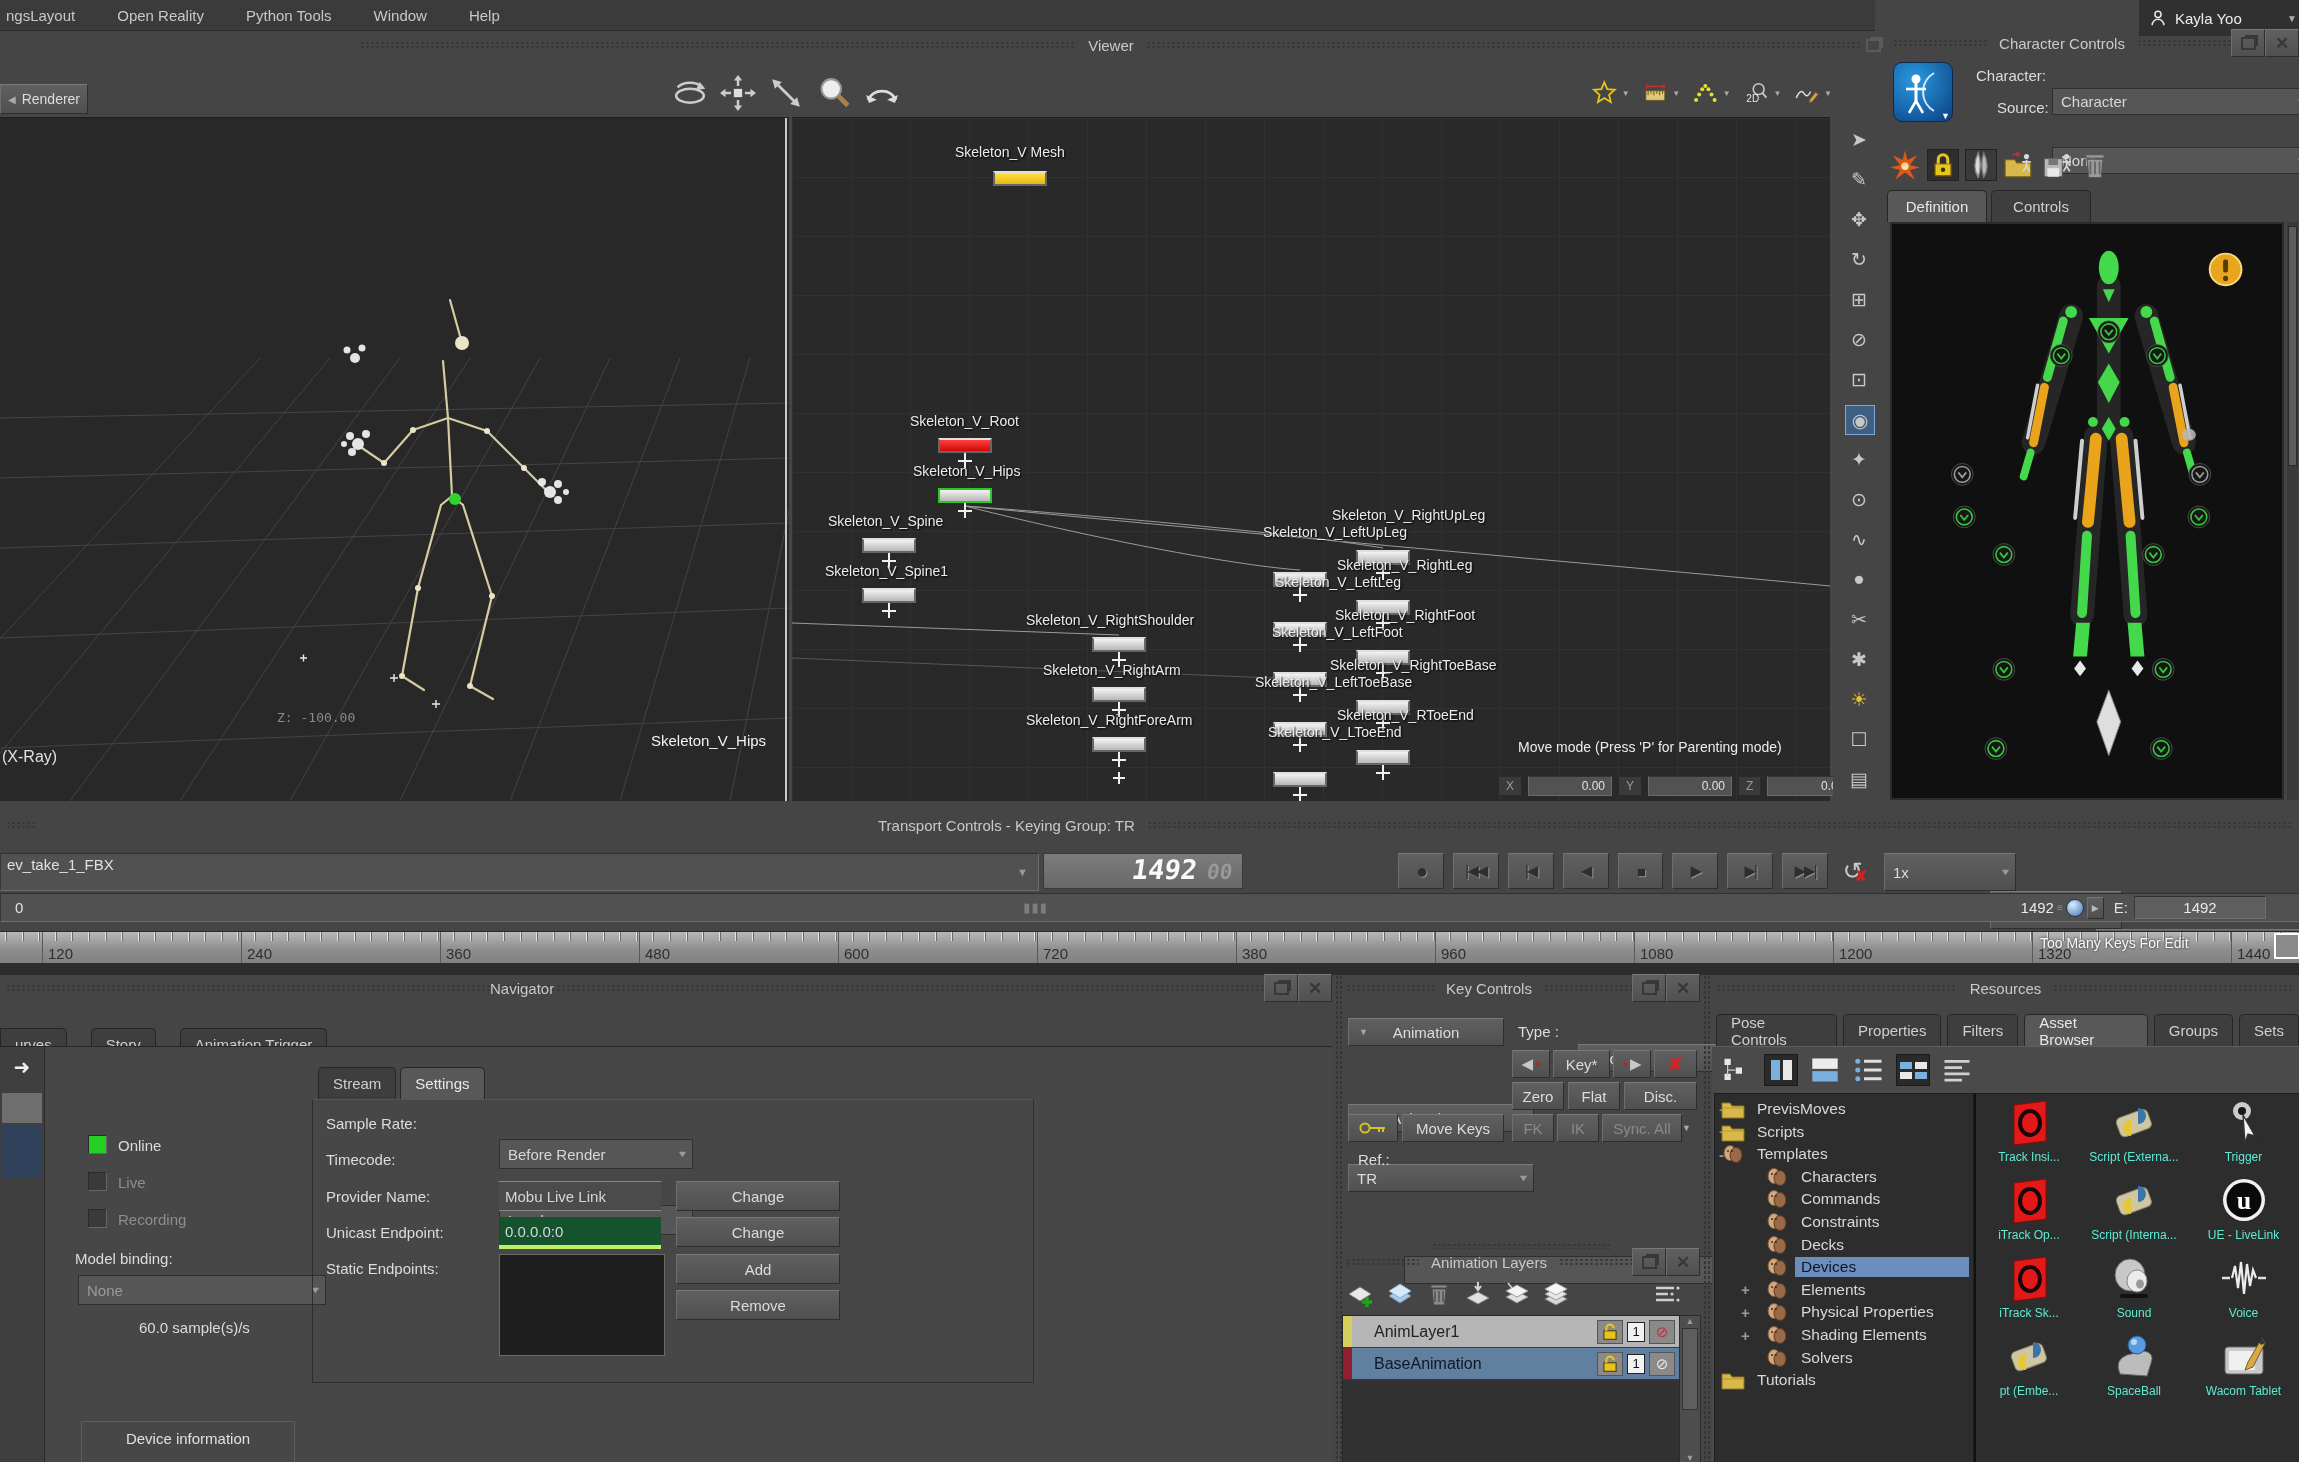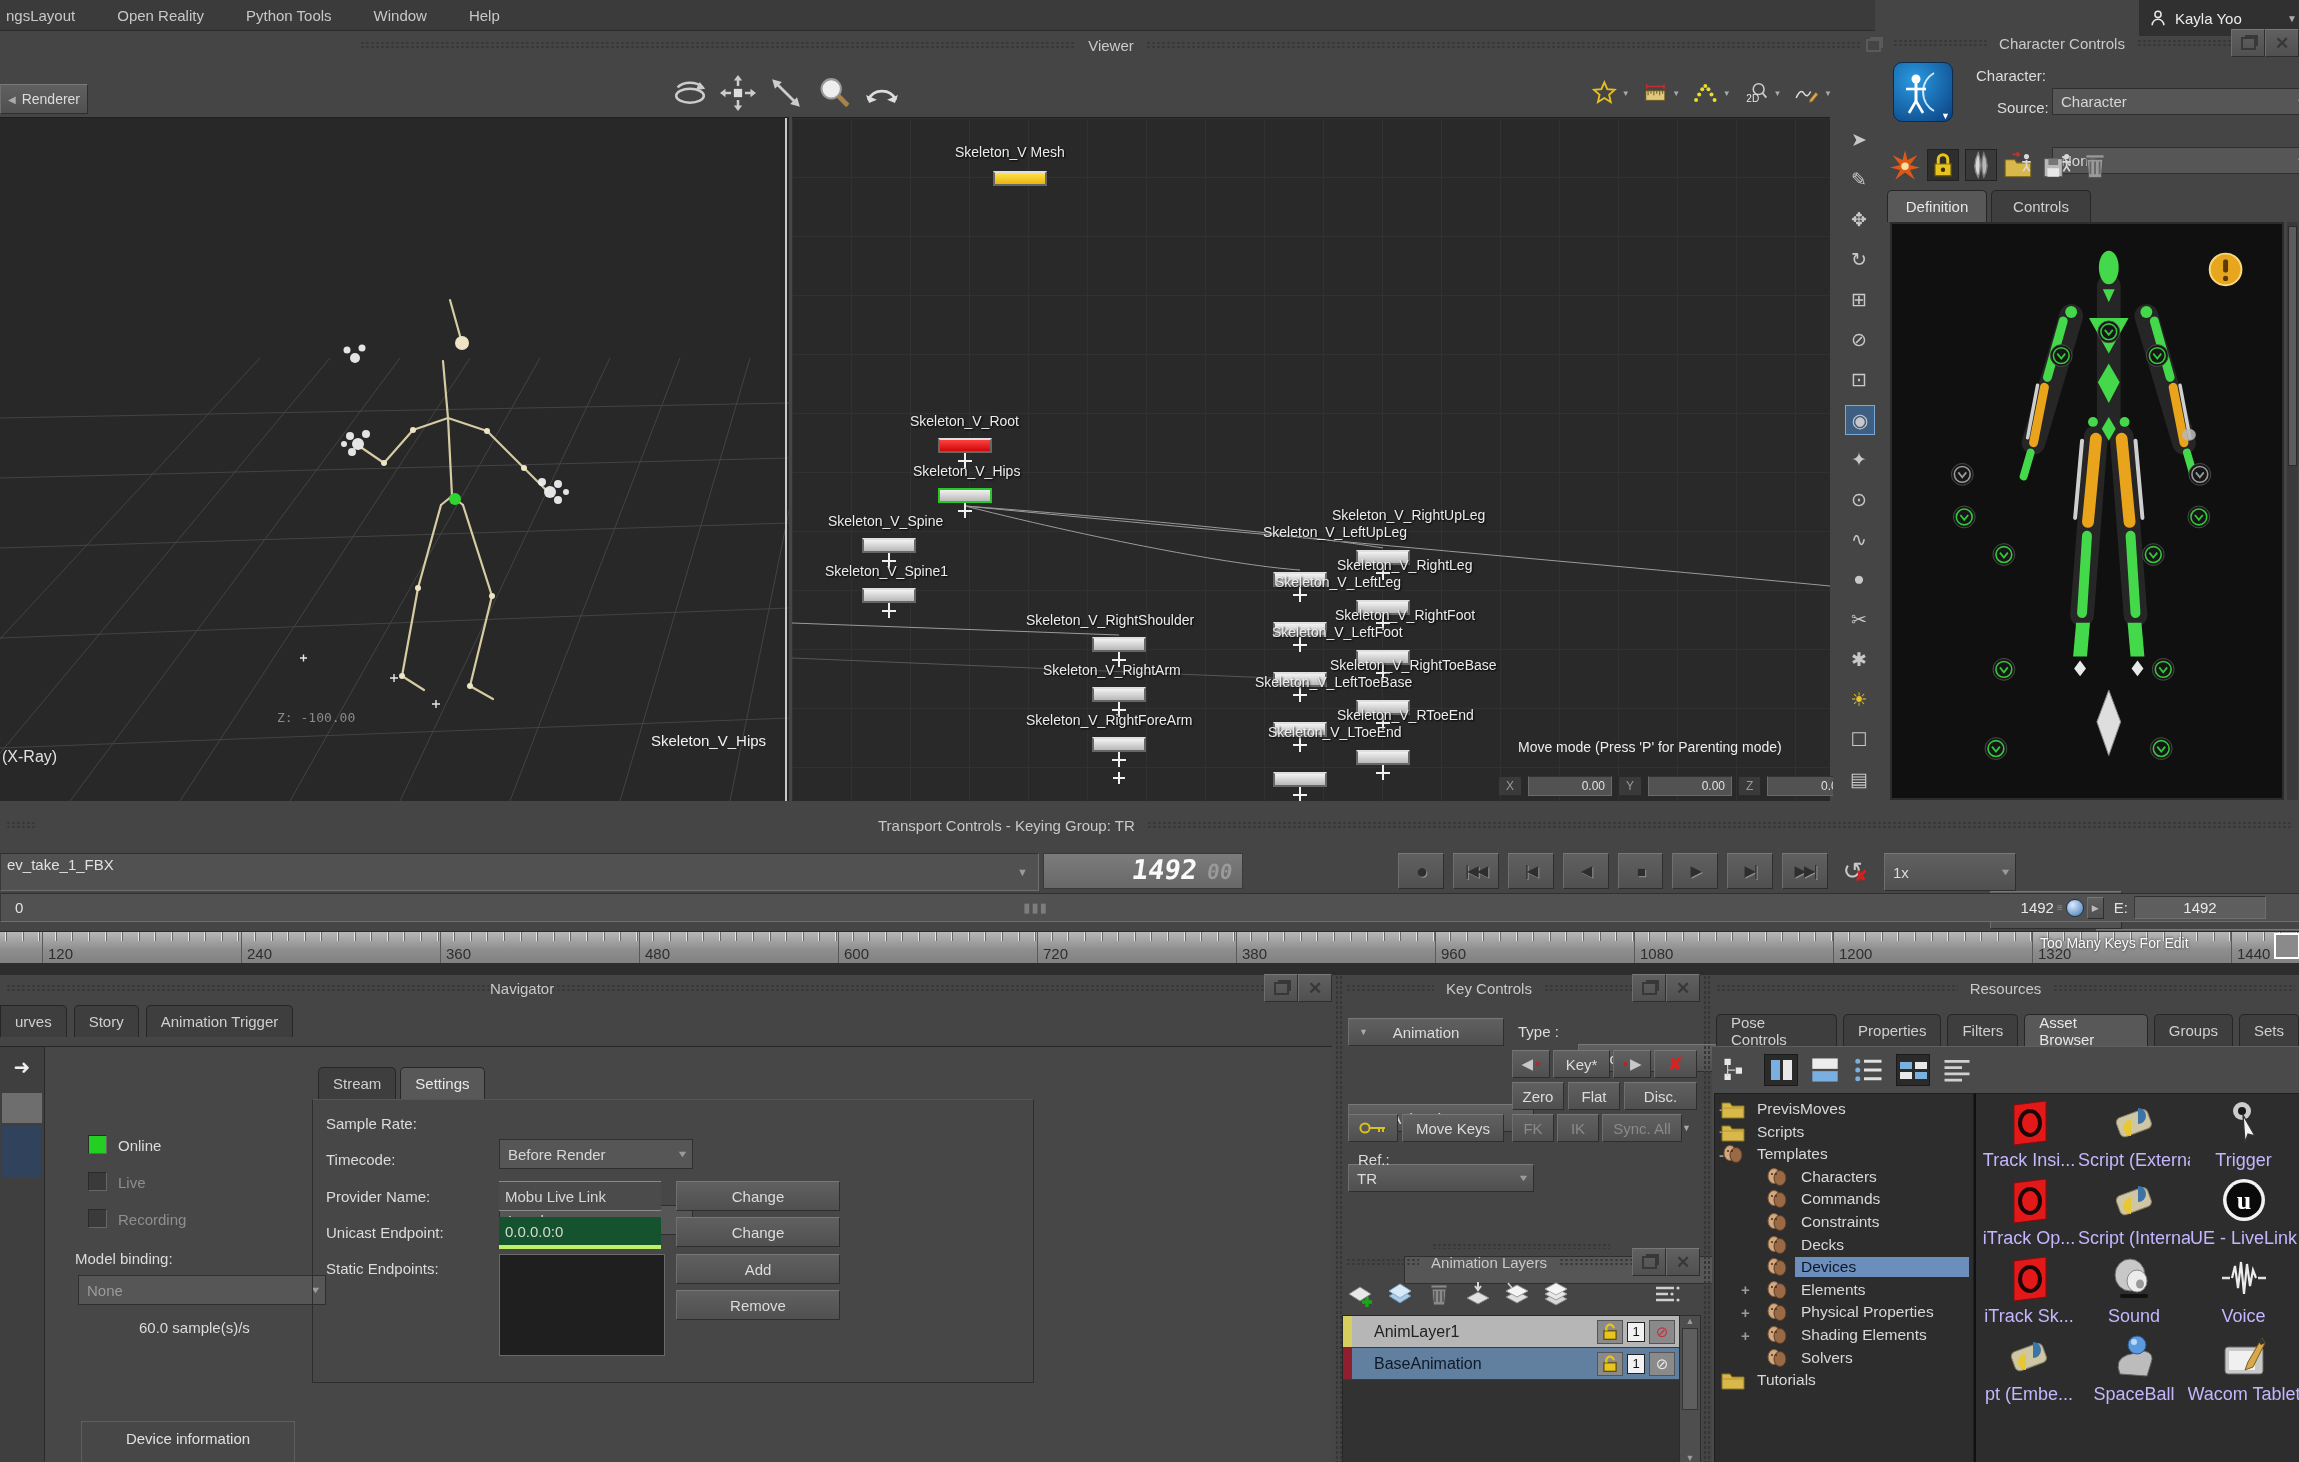--- a/index.html
+++ b/index.html
@@ -29,21 +29,21 @@
   .cb.on{background:#22cf22;}
   .nodebox{position:absolute;width:54px;height:15px;background:linear-gradient(#f2f2f2,#b8b8b8);
            border:2px solid #666;border-top-color:#e0e0e0;box-sizing:border-box;}
   .nodebox.red{background:linear-gradient(#ff4040,#cf0808);}
   .nodebox.yellow{background:linear-gradient(#ffe24a,#e8b70e);}
   .nodebox.selected{border:2px solid #28c828;}
   .nodelabel{position:absolute;color:#ececec;font-size:14px;white-space:nowrap;text-shadow:1px 1px 2px #000;}
   .icon{display:flex;align-items:center;justify-content:center;}
   .treerow{position:absolute;height:22px;display:flex;align-items:center;color:#d8d8d8;font-size:15.5px;white-space:nowrap;}
   .asset{position:absolute;display:flex;flex-direction:column;align-items:center;}
-  .asset .lbl{color:#c4b5fd;font-size:18px;margin-top:4px;white-space:nowrap;overflow:hidden;max-width:112px;}
+  .asset .lbl{color:#5eead4;font-size:12px;margin-top:4px;white-space:nowrap;overflow:hidden;max-width:112px;}
   .lcd{font-family:"DejaVu Sans Mono",monospace;font-weight:bold;transform:skewX(-8deg);}
   .ticklbl{position:absolute;color:#2e2e2e;font-size:15px;}
   .formlbl{position:absolute;color:#dcdcdc;font-size:15px;white-space:nowrap;}
 </style>
 </head>
 <body>
 
 <div id="app">
 
   <div class="abs" id="menubar" style="left: 0px; top: 0px; width: 1875px; height: 30px; background: rgb(59, 59, 59); border-bottom: 1px solid rgb(44, 44, 44); display: flex; align-items: center;">
@@ -776,21 +776,21 @@
       <div class="dots" style="margin-left:6px;"></div>
       <span class="t" style="position:absolute;left:478px;">Navigator</span>
       <div class="dots"></div>
       <span class="wbtn raised">
           <span class="floaticon"></span>
         </span>
       <span class="wbtn raised">
           <span class="xicon">✕</span>
         </span>
     </div>
-    <div class="abs" id="navigator-tabs" style="left:0;top:30px;height:32px;display:flex;gap:7px;">
+    <div class="abs" id="navigator-tabs" style="left:0;top:53px;height:32px;display:flex;gap:24px;">
         <div class="tab" style="border-radius: 0px 5px 0px 0px; min-width: 40px;">urves</div>
         <div class="tab">Story</div>
         <div class="tab">Animation Trigger</div>
       </div>
     <div class="abs" style="left:0;top:71px;width:1332px;height:416px;background:#474747;border-top:1px solid #262626;">
       <div class="abs" style="left:0;top:0;width:44px;height:416px;background:#3f3f3f;border-right:1px solid #2a2a2a;">
         <span class="icon" style="margin-top:8px;color:#f0f0f0;font-size:20px;">➜</span>
         <div style="margin:14px 2px 0 2px;height:30px;background:#6e6e6e;"></div>
         <div style="margin:3px 2px 0 2px;height:52px;background:#31435c;"></div>
       </div>

